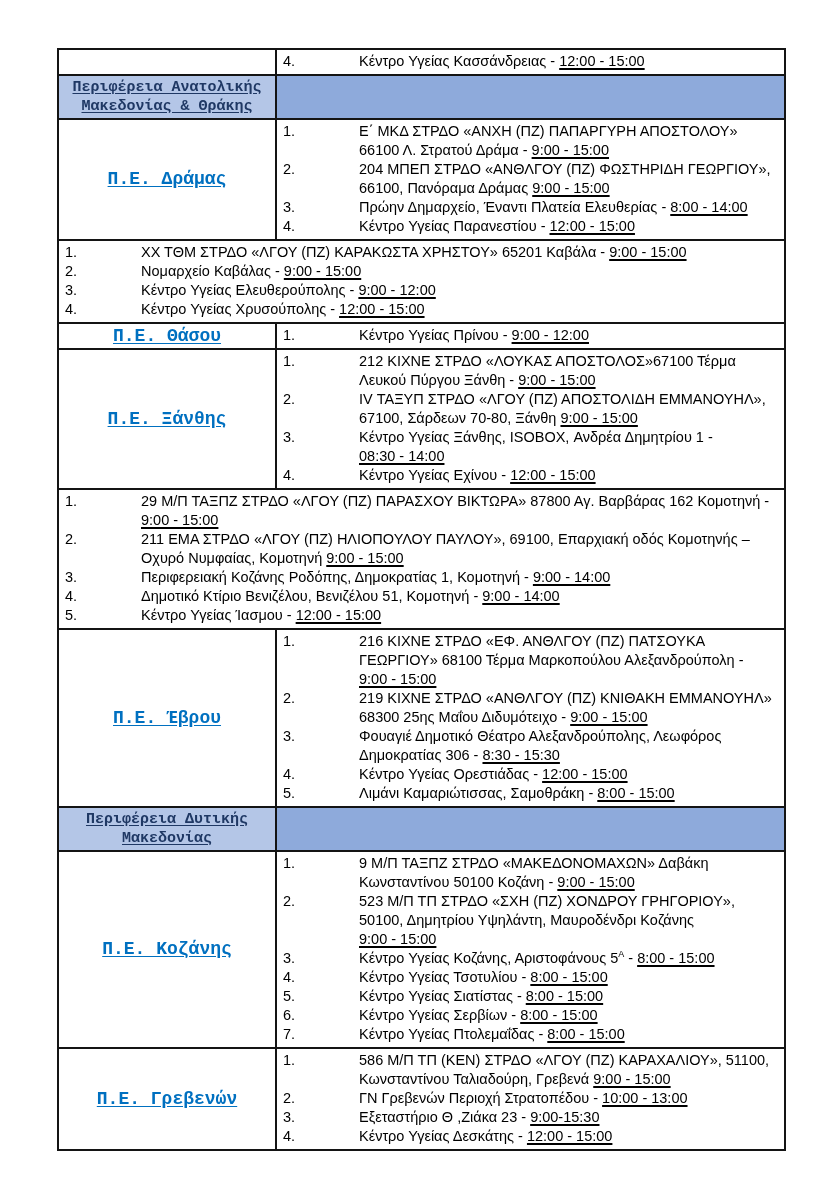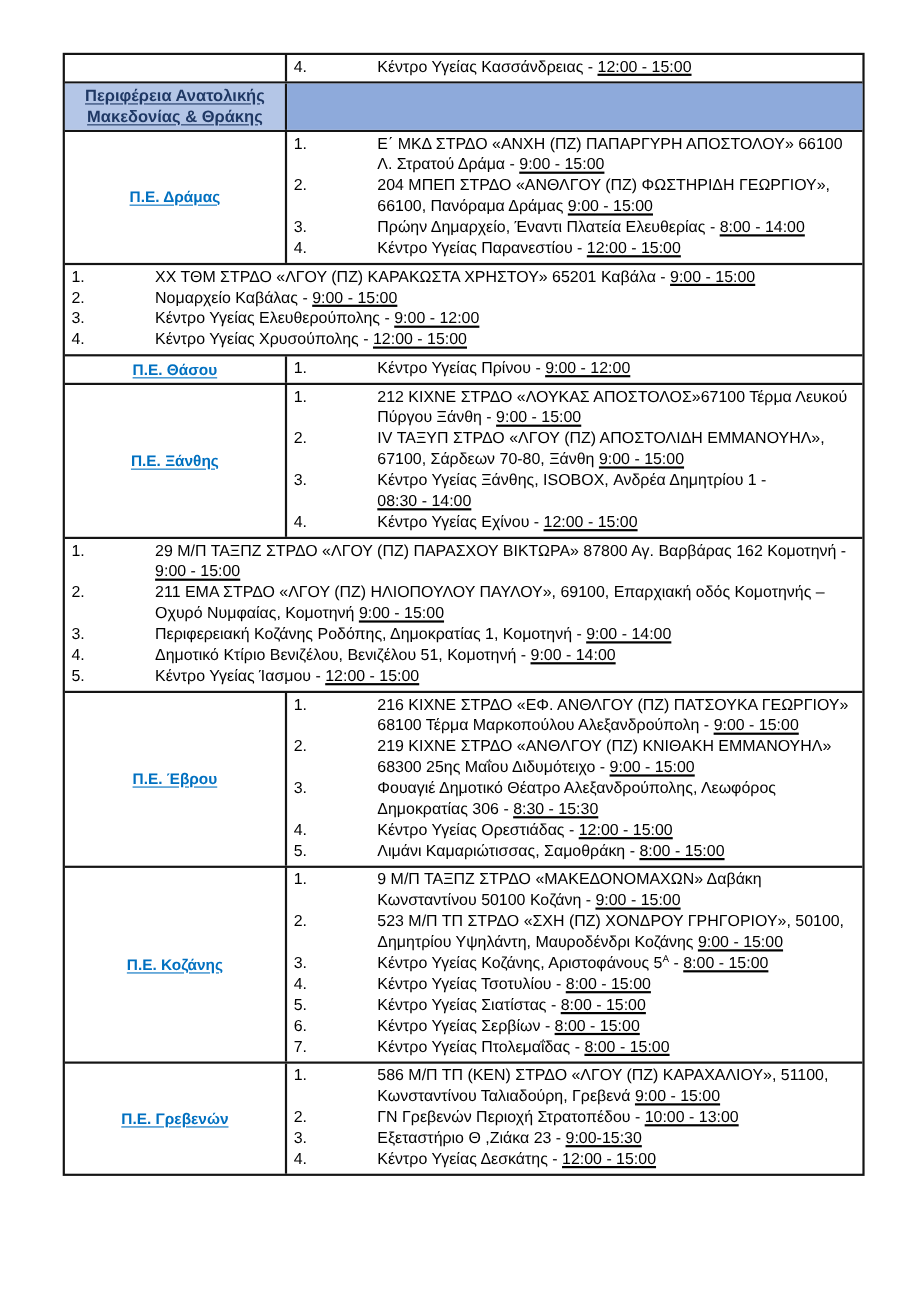--- a/index.html
+++ b/index.html
@@ -15,44 +15,44 @@
     position:absolute;
     left:57px;top:48px;
     width:729px;
     border:2px solid #141414;
     box-sizing:border-box;
     background:#fff;
   }
   .trow{display:flex;border-top:2px solid #141414;}
   .trow:first-child{border-top:none;}
   .lcell{
-    width:202px;flex:none;
+    width:218px;flex:none;
     border-right:2px solid #141414;
     display:flex;align-items:center;justify-content:center;
     text-align:center;
-    padding:2px 6px;box-sizing:border-box;
+    padding:2px 6px;box-sizing:border-box;font-family:Liberation Mono, monospace;
   }
   .rcell{
     flex:1;
     padding:2px 8px 3px 6px;box-sizing:border-box;
     min-width:0;
   }
   .section .lcell{background:var(--hbg-left,#b4c6e7);}
   .section .rcell{background:var(--hbg-right,#8eaadb);}
   .section-label{
     color:var(--hfg,#1f3864);
     font-weight:bold;
     font-size:15px;line-height:19px;
     text-decoration:underline;
     text-underline-offset:2px;
   }
   .region-label{
     color:var(--regfg,#0070c0);
     font-weight:bold;
-    font-size:14px;line-height:19px;
+    font-size:18px;line-height:19px;
     text-decoration:underline;
     text-underline-offset:2px;
     cursor:pointer;
   }
   .item{display:flex;font-size:14.5px;line-height:19px;}
   .num{width:33px;flex:none;}
   .itext{flex:1;min-width:0;padding-right:2px;margin-left:43px;}
   .time{
     text-decoration:underline;
     text-underline-offset:2px;
@@ -202,20 +202,26 @@
           <div class="item">
             <span class="num">4.</span>
             <span class="itext"><span class="pre">Κέντρο Υγείας Ορεστιάδας - </span><span class="time">12:00 - 15:00</span></span>
           </div>
           <div class="item">
             <span class="num">5.</span>
             <span class="itext"><span class="pre">Λιμάνι Καμαριώτισσας, Σαμοθράκη - </span><span class="time">8:00 - 15:00</span></span>
           </div>
         </div>
       </div>
+      <div class="trow section">
+        <div class="lcell">
+          <span class="section-label">Περιφέρεια Δυτικής Μακεδονίας</span>
+        </div>
+        <div class="rcell"></div>
+      </div>
       <div class="trow">
         <div class="lcell">
           <span class="region-label">Π.Ε. Κοζάνης</span>
         </div>
         <div class="rcell">
           <div class="item">
             <span class="num">1.</span>
             <span class="itext"><span class="pre">9 Μ/Π ΤΑΞΠΖ ΣΤΡΔΟ «ΜΑΚΕΔΟΝΟΜΑΧΩΝ» Δαβάκη Κωνσταντίνου 50100 Κοζάνη - </span><span class="time">9:00 - 15:00</span></span>
           </div>
           <div class="item">

